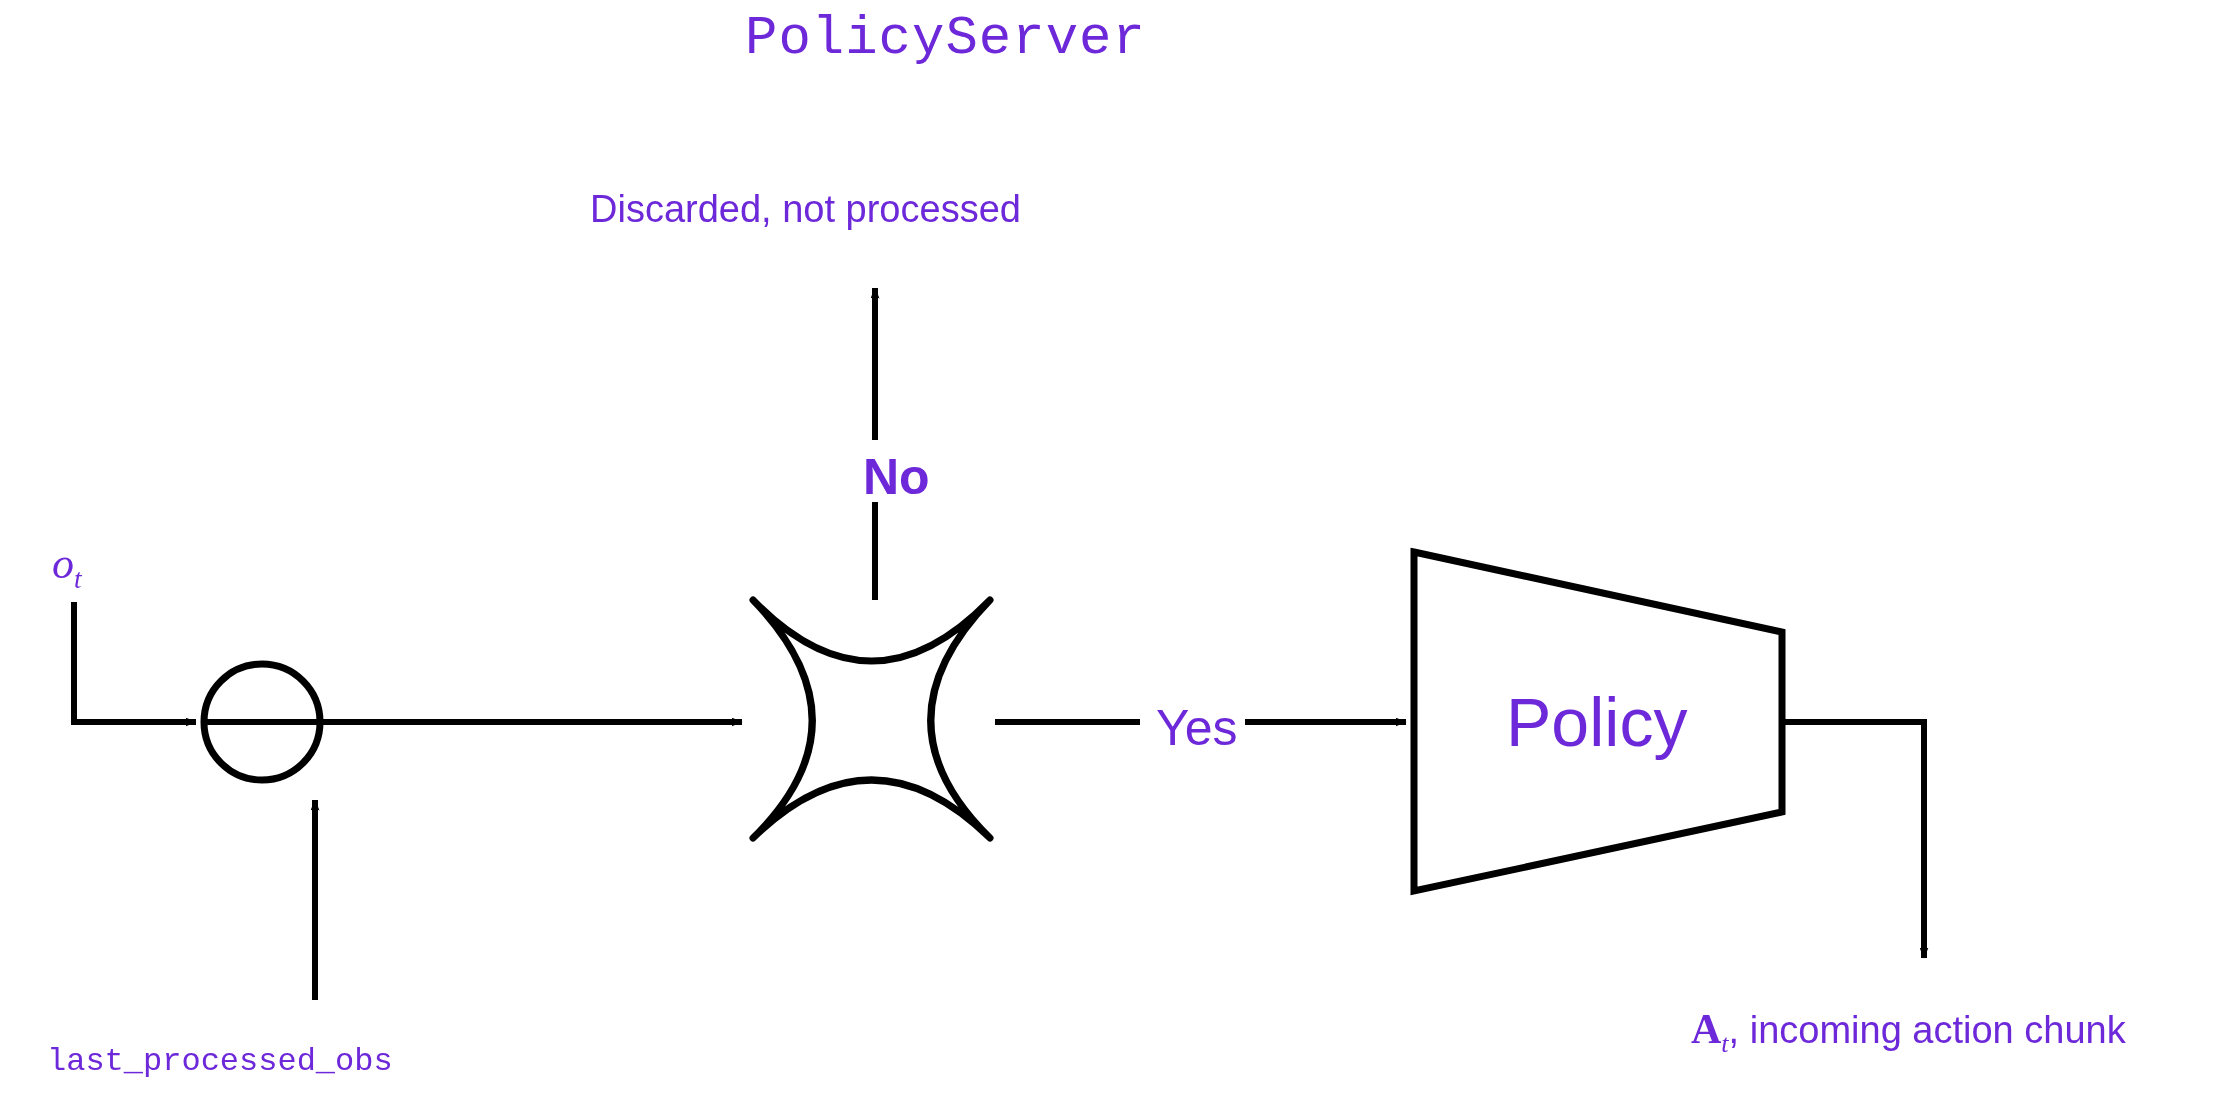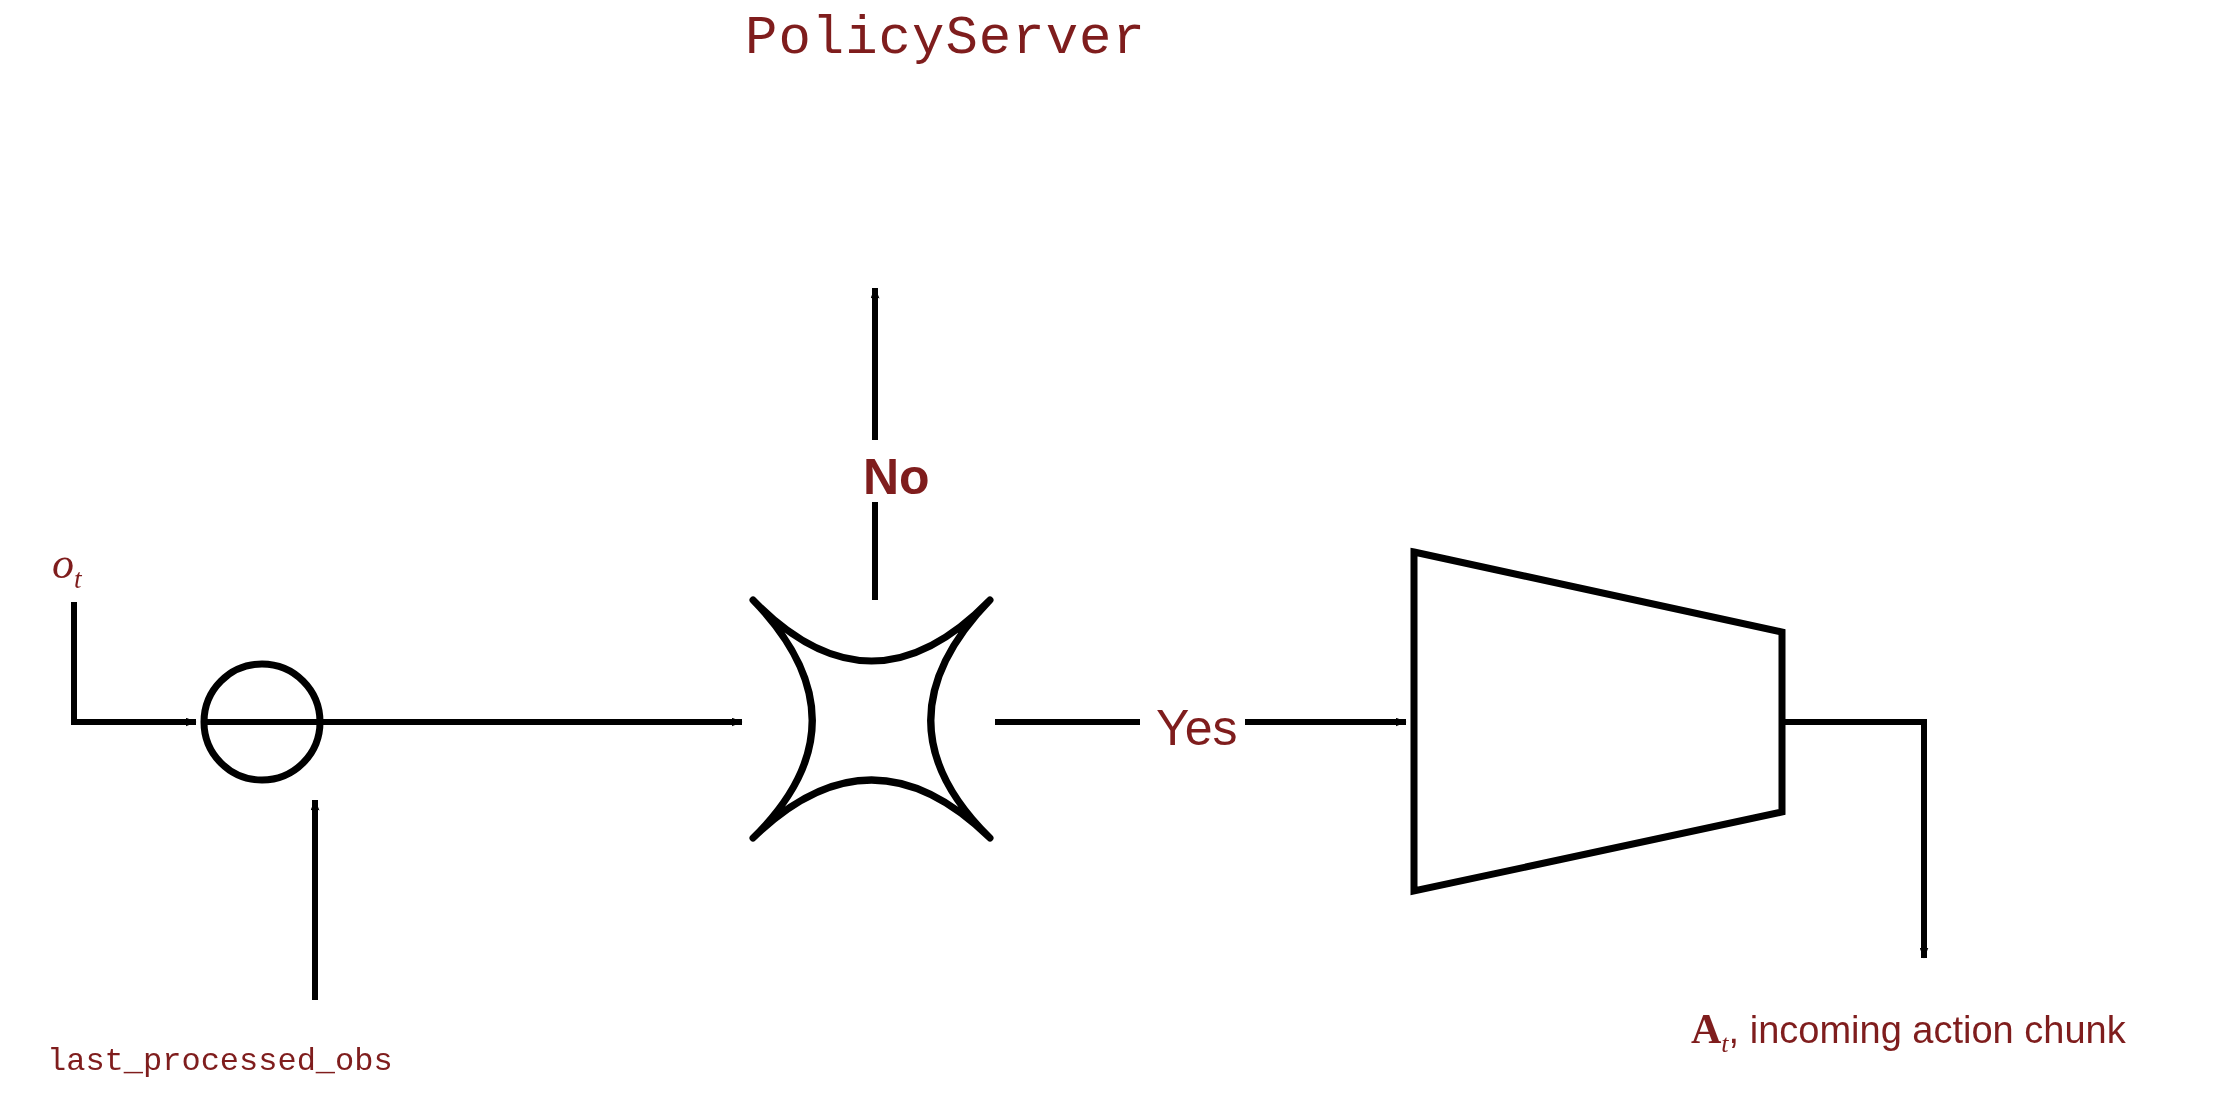--- a/index.html
+++ b/index.html
@@ -19,21 +19,21 @@
   #diagram-svg {
     position: absolute;
     left: 0;
     top: 0;
     width: 2240px;
     height: 1120px;
   }
   .lbl {
     position: absolute;
     white-space: nowrap;
-    color: #7f1d1d;
+    color: #6d28d9;
     line-height: 1;
   }
   .title {
     font-family: "Liberation Mono", "DejaVu Sans Mono", monospace;
     font-size: 54px;
     letter-spacing: 1px;
   }
   .sans {
     font-family: "Liberation Sans", sans-serif;
   }
@@ -113,29 +113,31 @@
       <path d="M1414,552 L1782,632 L1782,812 L1414,891 Z" fill="#ffffff" stroke="#000000" stroke-width="7" stroke-linejoin="miter"></path>
     </g>
 
     <g>
       <path d="M1782,722 L1924,722 L1924,958" fill="none" stroke="#000000" stroke-width="6" marker-end="url(#arrowhead)"></path>
     </g>
   </svg>
 
   <div class="lbl title" style="left:745px; top:12px;">PolicyServer</div>
 
+  <div class="lbl sans" style="left:590px; top:190px; font-size:38px;">Discarded, not processed</div>
 
   <div class="lbl sans edge-label" style="left:857px; top:452px; font-size:50px;font-weight:bold;">No</div>
 
   <div class="lbl sans edge-label" style="left:1150px; top:703px; font-size:50px;">Yes</div>
 
   <div class="lbl serif-it" style="left:52px; top:518px; font-size:44px;">
     <span>o</span><span class="sub">t</span>
   </div>
 
+  <div class="lbl sans" style="left:1506px; top:688px; font-size:68px;">Policy</div>
 
 
   <div class="lbl mono" style="left:47px; top:1046px; font-size:32px;">last_processed_obs</div>
 
   <div class="lbl" style="left:1691px; top:1008px; font-size:38px;">
     <span class="serif-bold" style="font-size:42px;">A</span><span class="sub" style="font-size:26px;">t</span><span class="sans">, incoming action chunk</span>
   </div>
 
 </div>
 

